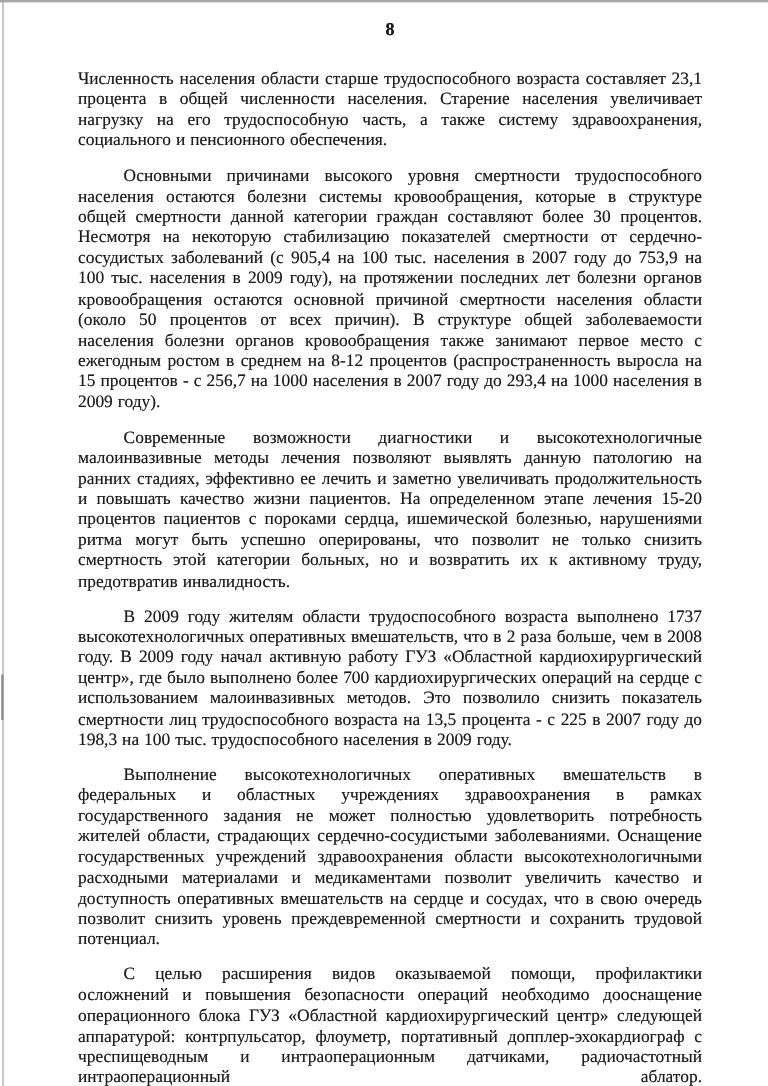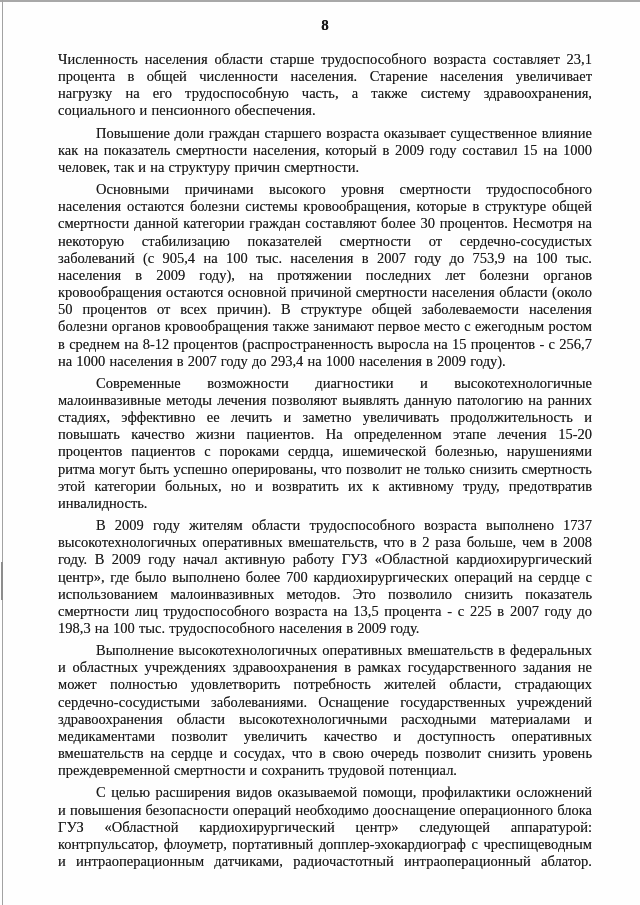--- a/index.html
+++ b/index.html
@@ -51,36 +51,35 @@
     position: absolute;
     top: 46px;
     left: 53px;
     width: 544px;
     text-align: justify;
     font-size: 14.5px;
     line-height: 17.15px;
     text-shadow: 0 0 0.35px rgba(20,20,20,0.55);
     word-spacing: 0.5px;
   }
-  .para { margin: 5px; padding: 0; }
+  .para { margin: 12px; padding: 0; }
   .para.indent { text-indent: 38px; }
   .para.justify-last { text-align-last: justify; }
 </style>
 </head>
 <body>
 
 <div class="sheet">
   <div class="edge-top"></div>
   <div class="edge-left"></div>
   <div class="edge-left-dark"></div>
 
   <div class="page-number">8</div>
 
   <div class="content">
     <p class="para">Численность населения области старше трудоспособного возраста составляет 23,1 процента в общей численности населения. Старение населения увеличивает нагрузку на его трудоспособную часть, а также систему здравоохранения, социального и пенсионного обеспечения.</p>
-    <p class="para indent">Повышение доли граждан старшего возраста оказывает существенное влияние как на показатель смертности населения, который в 2009 году составил 15 на 1000 человек, так и на структуру причин смертности.</p>
     <p class="para indent">Основными причинами высокого уровня смертности трудоспособного населения остаются болезни системы кровообращения, которые в структуре общей смертности данной категории граждан составляют более 30 процентов. Несмотря на некоторую стабилизацию показателей смертности от сердечно-сосудистых заболеваний (с 905,4 на 100 тыс. населения в 2007 году до 753,9 на 100 тыс. населения в 2009 году), на протяжении последних лет болезни органов кровообращения остаются основной причиной смертности населения области (около 50 процентов от всех причин). В структуре общей заболеваемости населения болезни органов кровообращения также занимают первое место с ежегодным ростом в среднем на 8-12 процентов (распространенность выросла на 15 процентов - с 256,7 на 1000 населения в 2007 году до 293,4 на 1000 населения в 2009 году).</p>
     <p class="para indent">Современные возможности диагностики и высокотехнологичные малоинвазивные методы лечения позволяют выявлять данную патологию на ранних стадиях, эффективно ее лечить и заметно увеличивать продолжительность и повышать качество жизни пациентов. На определенном этапе лечения 15-20 процентов пациентов с пороками сердца, ишемической болезнью, нарушениями ритма могут быть успешно оперированы, что позволит не только снизить смертность этой категории больных, но и возвратить их к активному труду, предотвратив инвалидность.</p>
     <p class="para indent">В 2009 году жителям области трудоспособного возраста выполнено 1737 высокотехнологичных оперативных вмешательств, что в 2 раза больше, чем в 2008 году. В 2009 году начал активную работу ГУЗ «Областной кардиохирургический центр», где было выполнено более 700 кардиохирургических операций на сердце с использованием малоинвазивных методов. Это позволило снизить показатель смертности лиц трудоспособного возраста на 13,5 процента - с 225 в 2007 году до 198,3 на 100 тыс. трудоспособного населения в 2009 году.</p>
     <p class="para indent">Выполнение высокотехнологичных оперативных вмешательств в федеральных и областных учреждениях здравоохранения в рамках государственного задания не может полностью удовлетворить потребность жителей области, страдающих сердечно-сосудистыми заболеваниями. Оснащение государственных учреждений здравоохранения области высокотехнологичными расходными материалами и медикаментами позволит увеличить качество и доступность оперативных вмешательств на сердце и сосудах, что в свою очередь позволит снизить уровень преждевременной смертности и сохранить трудовой потенциал.</p>
     <p class="para indent justify-last">С целью расширения видов оказываемой помощи, профилактики осложнений и повышения безопасности операций необходимо дооснащение операционного блока ГУЗ «Областной кардиохирургический центр» следующей аппаратурой: контрпульсатор, флоуметр, портативный допплер-эхокардиограф с чреспищеводным и интраоперационным датчиками, радиочастотный интраоперационный аблатор.</p>
   </div>
 </div>
 
 </body></html>

